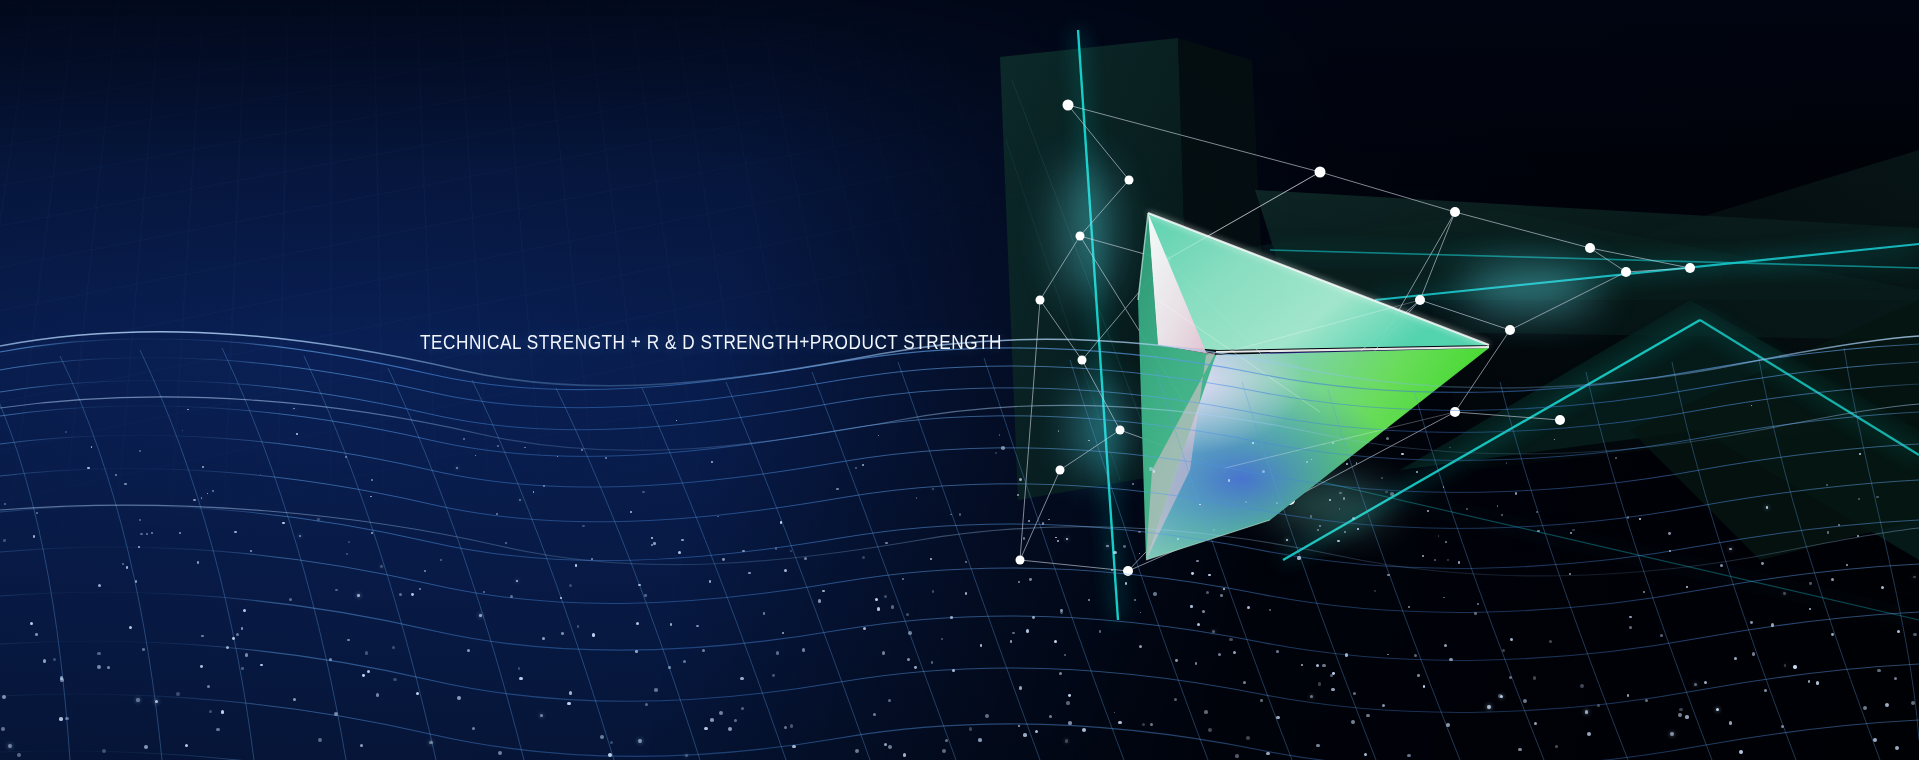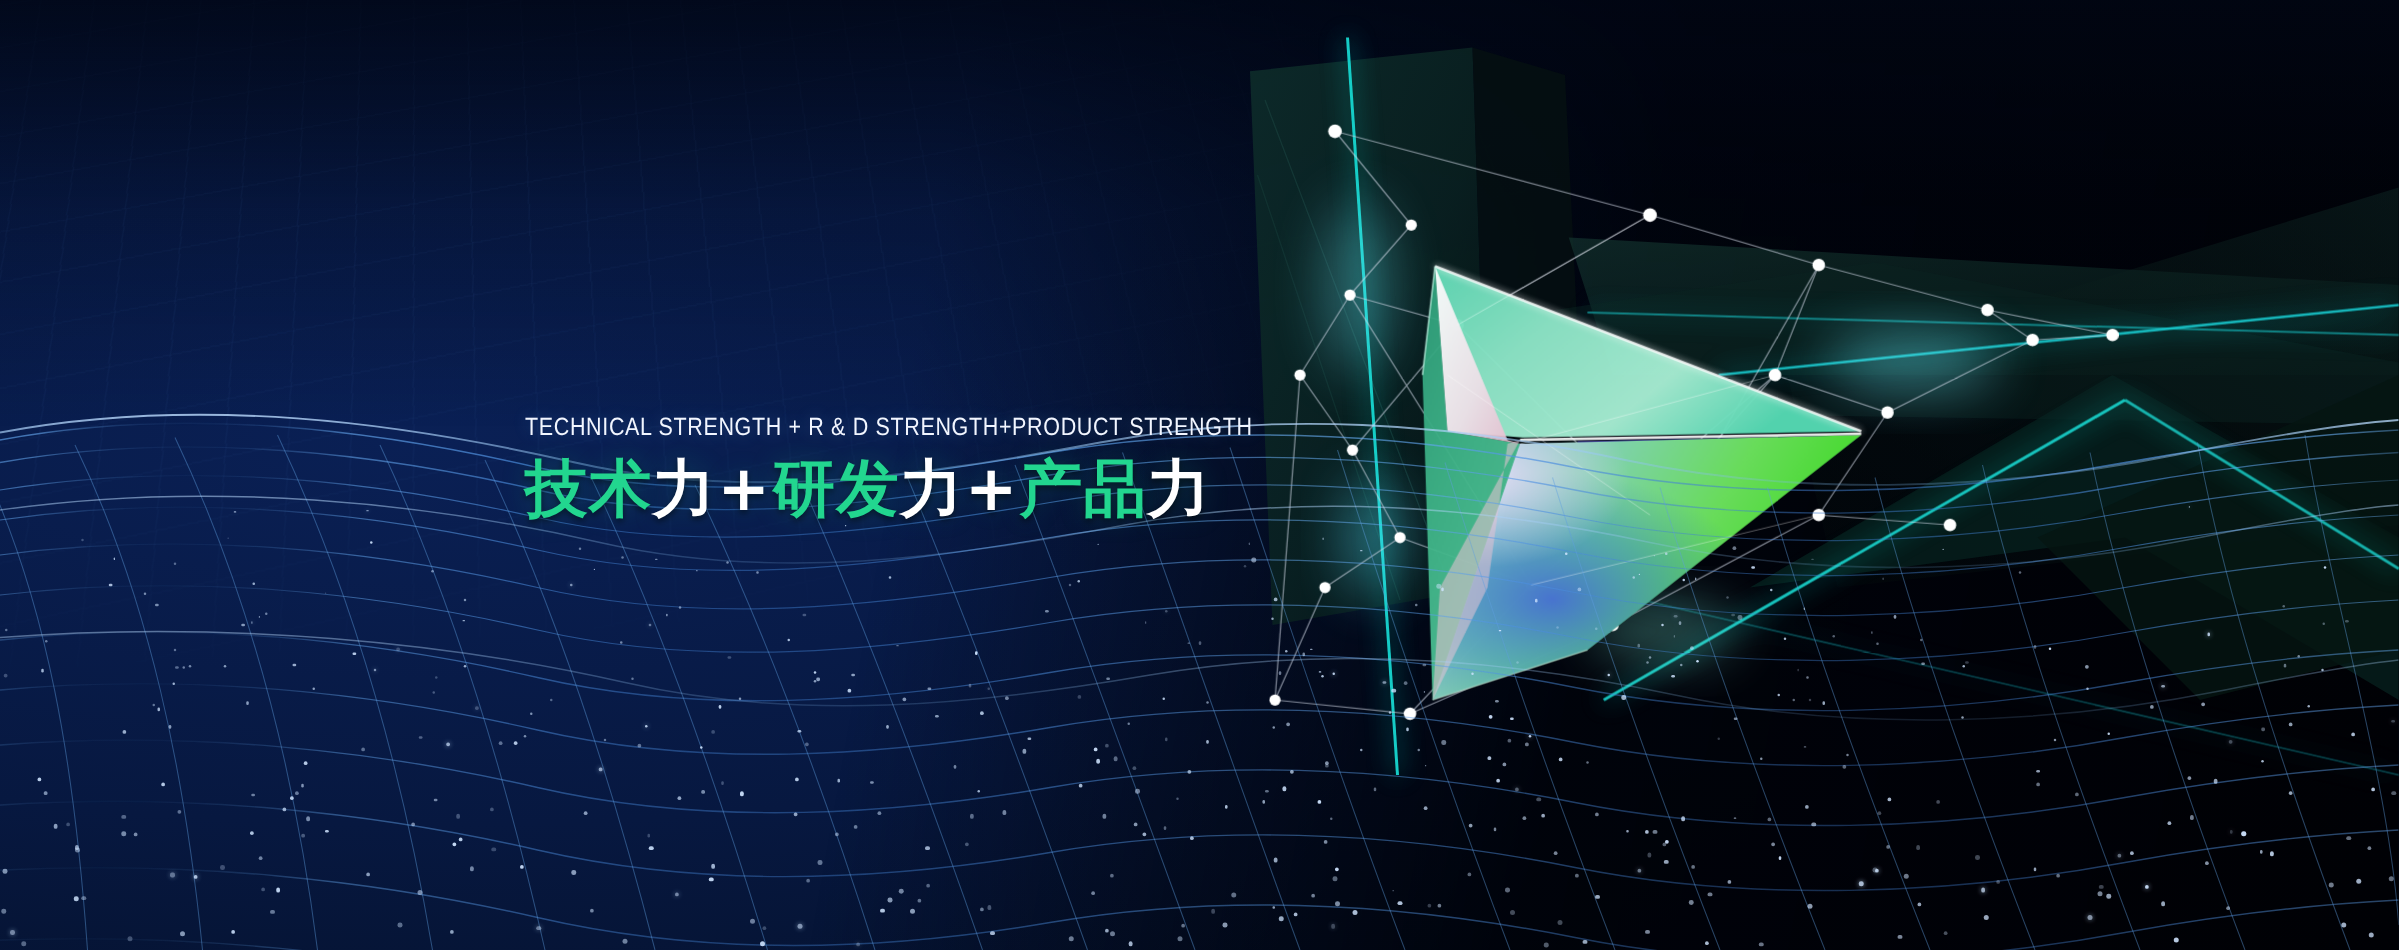--- a/index.html
+++ b/index.html
@@ -821,18 +821,15 @@
       <i style="left: 1058.8px; top: 671.9px; width: 3.4px; height: 3.4px; opacity: 0.59;"></i>
       <i style="left: 1098.6px; top: 629.7px; width: 2.9px; height: 2.9px; opacity: 0.44;"></i>
       <i style="left: 1337.2px; top: 539.5px; width: 2.9px; height: 2.9px; opacity: 0.82;"></i>
       <i style="left: 1019.4px; top: 478px; width: 3.1px; height: 3.1px; opacity: 0.73;"></i>
       <i style="left: 1262px; top: 469.5px; width: 3.4px; height: 3.4px; opacity: 0.51;"></i>
       <i style="left: 1422.6px; top: 685.2px; width: 2.4px; height: 2.4px; opacity: 0.91;"></i>
     </div>
 
   <div class="copy">
     <div class="eng">TECHNICAL STRENGTH + R &amp; D STRENGTH+PRODUCT STRENGTH</div>
-    <div class="cn">
-      <span class="g">技术</span><span class="w">力</span><span class="p">+</span><span class="g">研发</span><span class="w">力</span><span class="p">+</span><span class="g">产品</span><span class="w">力</span>
-    </div>
   </div>
 
 </div>
 
 </body></html>

